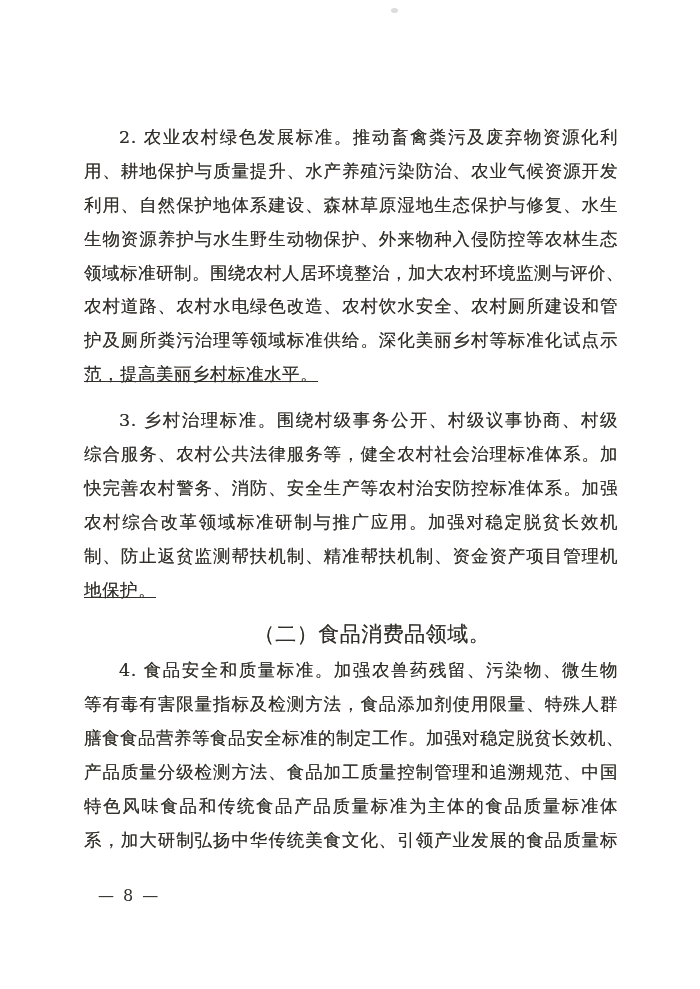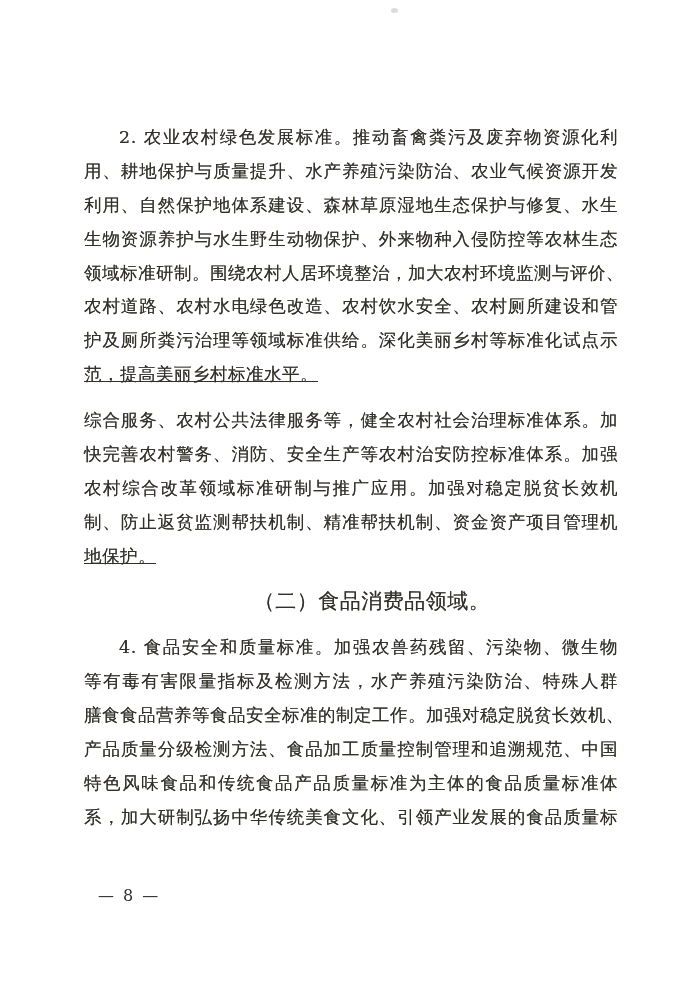--- a/index.html
+++ b/index.html
@@ -62,21 +62,21 @@
     font-size: 21px;
     line-height: 33.9px;
     height: 33.9px;
     text-indent: 2em;
     text-align: center;
     letter-spacing: 0.5px;
     color: #33302b;
     text-shadow: 0 0 0.4px #6b6861;
   }
   .para-after-heading {
-    margin-top: 13px;
+    margin-top: 2px;
   }
   .footer-pagenum {
     position: absolute;
     left: 98px;
     top: 884px;
     font-size: 16px;
     line-height: 24px;
     letter-spacing: 2px;
     color: #33302b;
   }
@@ -95,32 +95,33 @@
         <div class="tline">用、耕地保护与质量提升、水产养殖污染防治、农业气候资源开发</div>
         <div class="tline">利用、自然保护地体系建设、森林草原湿地生态保护与修复、水生</div>
         <div class="tline">生物资源养护与水生野生动物保护、外来物种入侵防控等农林生态</div>
         <div class="tline">领域标准研制。围绕农村人居环境整治，加大农村环境监测与评价、</div>
         <div class="tline">农村道路、农村水电绿色改造、农村饮水安全、农村厕所建设和管</div>
         <div class="tline">护及厕所粪污治理等领域标准供给。深化美丽乡村等标准化试点示</div>
         <div class="tline lastleft">范，提高美丽乡村标准水平。</div>
       </div>
 
     <div class="para">
+        <div class="tline first">3. 乡村治理标准。围绕村级事务公开、村级议事协商、村级</div>
         <div class="tline">综合服务、农村公共法律服务等，健全农村社会治理标准体系。加</div>
         <div class="tline">快完善农村警务、消防、安全生产等农村治安防控标准体系。加强</div>
         <div class="tline">农村综合改革领域标准研制与推广应用。加强对稳定脱贫长效机</div>
         <div class="tline">制、防止返贫监测帮扶机制、精准帮扶机制、资金资产项目管理机</div>
         <div class="tline lastleft">地保护。</div>
       </div>
 
     <div class="heading-line">（二）食品消费品领域。</div>
 
     <div class="para para-after-heading">
         <div class="tline first">4. 食品安全和质量标准。加强农兽药残留、污染物、微生物</div>
-        <div class="tline">等有毒有害限量指标及检测方法，水产养殖污染防治、特殊人群</div>
+        <div class="tline">等有毒有害限量指标及检测方法，食品添加剂使用限量、特殊人群</div>
         <div class="tline">膳食食品营养等食品安全标准的制定工作。加强对稳定脱贫长效机、</div>
         <div class="tline">产品质量分级检测方法、食品加工质量控制管理和追溯规范、中国</div>
         <div class="tline">特色风味食品和传统食品产品质量标准为主体的食品质量标准体</div>
         <div class="tline">系，加大研制弘扬中华传统美食文化、引领产业发展的食品质量标</div>
       </div>
 
   </div>
 
   <div class="footer-pagenum">— 8 —</div>
 

